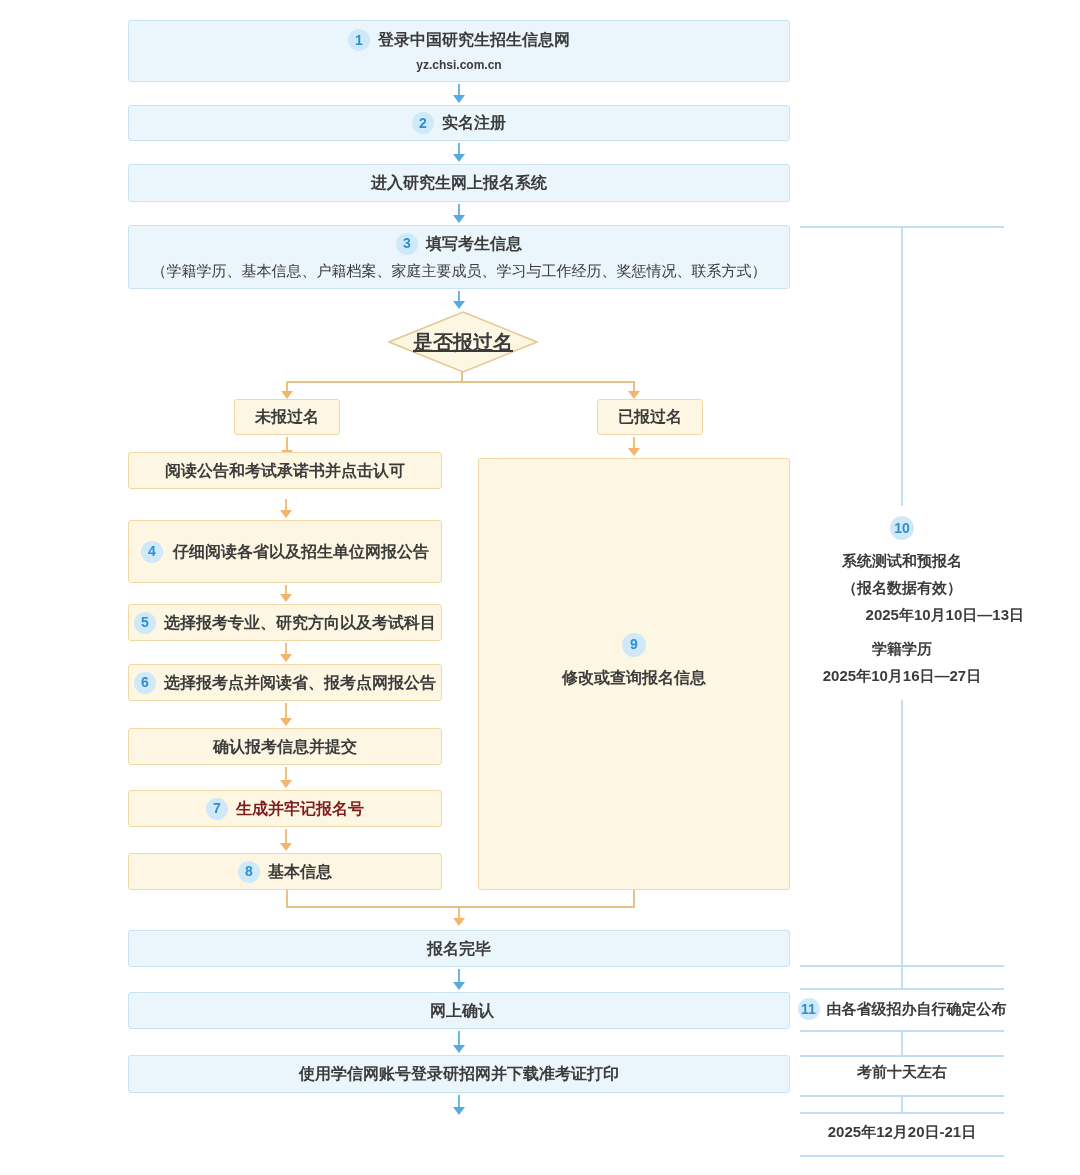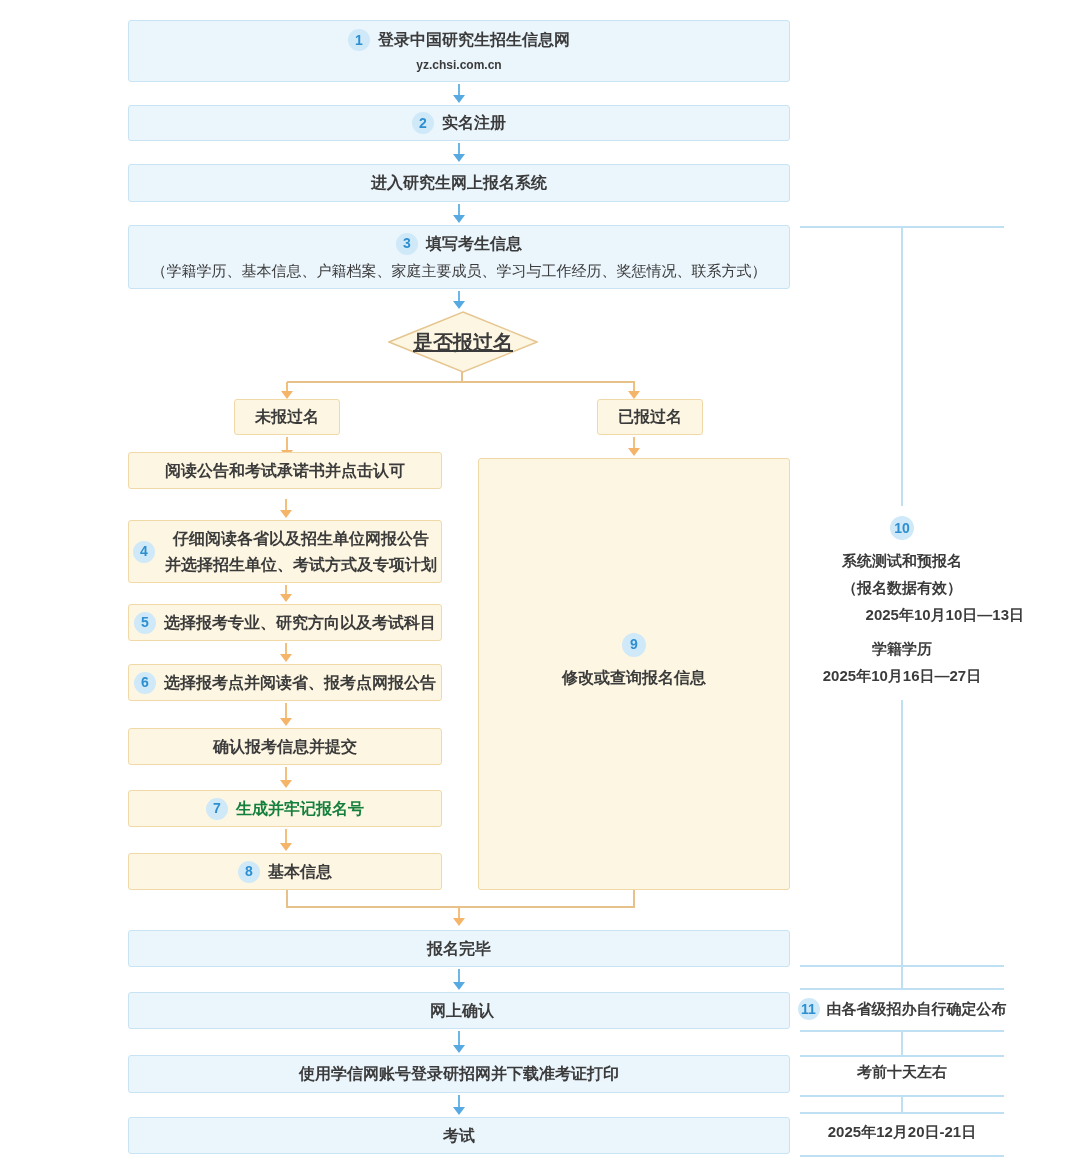--- a/index.html
+++ b/index.html
@@ -23,21 +23,21 @@
   .badge.lg{width:24px;height:24px;}
   .arrow{position:absolute;display:flex;flex-direction:column;align-items:center;width:12px;}
   .arrow .shaft{width:2px;flex:1;}
   .arrow .head{width:0;height:0;border-left:6px solid transparent;border-right:6px solid transparent;flex:none;}
   .arrow.blue .shaft{background:#6db6e8;}
   .arrow.blue .head{border-top:8px solid #57a9e2;}
   .arrow.orange .shaft{background:#f2c07c;}
   .arrow.orange .head{border-top:8px solid #f4b469;}
   .oline{position:absolute;background:#e6c18a;}
   .tline{position:absolute;background:#bfe0f2;}
-  .red{color:#15803d;}
+  .red{color:#7f1d1d;}
   .tl-text{position:absolute;left:780px;width:244px;text-align:center;font-size:15px;font-weight:600;color:#3b3b3b;}
   .tl-text.b{font-weight:700;}
   .diamond-wrap{position:absolute;}
   .diamond-label{position:absolute;display:flex;align-items:center;justify-content:center;font-weight:700;font-size:20px;text-decoration:underline;}
   .detail{font-size:15px;font-weight:500;}
   .sub{font-size:12px;}
 </style>
 </head>
 <body>
 
@@ -122,21 +122,20 @@
   </div>
   <div class="arrow orange" style="left:280px;top:499px;height:19px;">
       <div class="shaft"></div>
       <div class="head"></div>
     </div>
 
   <div class="bx cream-bx" style="left:128px;top:520px;width:314px;height:63px;gap:10px;">
     <span class="badge">4</span>
     <span class="stack" style="display:flex;flex-direction:column;gap:2px;">
       <span>仔细阅读各省以及招生单位网报公告</span>
-      <span>并选择招生单位、考试方式及专项计划</span>
     </span>
   </div>
   <div class="arrow orange" style="left:280px;top:585px;height:17px;">
       <div class="shaft"></div>
       <div class="head"></div>
     </div>
 
   <div class="bx cream-bx" style="left:128px;top:604px;width:314px;height:37px;">
     <span class="badge">5</span>
     <span>选择报考专业、研究方向以及考试科目</span>
@@ -207,23 +206,20 @@
     </div>
 
   <div class="bx blue-bx" style="left:128px;top:1055px;width:662px;height:38px;">
     <span>使用学信网账号登录研招网并下载准考证打印</span>
   </div>
   <div class="arrow blue" style="left:453px;top:1095px;height:20px;">
       <div class="shaft"></div>
       <div class="head"></div>
     </div>
 
-  <div class="bx blue-bx" style="left:128px;top:1117px;width:662px;height:37px;">
-    <span>考试</span>
-  </div>
 
   <div class="tline" style="left:800px;top:226px;width:204px;height:2px;"></div>
   <div class="tline" style="left:901px;top:226px;width:2px;height:280px;"></div>
   <div class="badge lg" style="position:absolute;left:890px;top:516px;">10</div>
   <div class="tl-text b" style="top:552px;">系统测试和预报名</div>
   <div class="tl-text" style="top:579px;">（报名数据有效）</div>
   <div class="tl-text" style="top:606px;text-align:right;">2025年10月10日—13日</div>
   <div class="tl-text b" style="top:640px;">学籍学历</div>
   <div class="tl-text" style="top:667px;">2025年10月16日—27日</div>
   <div class="tline" style="left:901px;top:700px;width:2px;height:265px;"></div>

